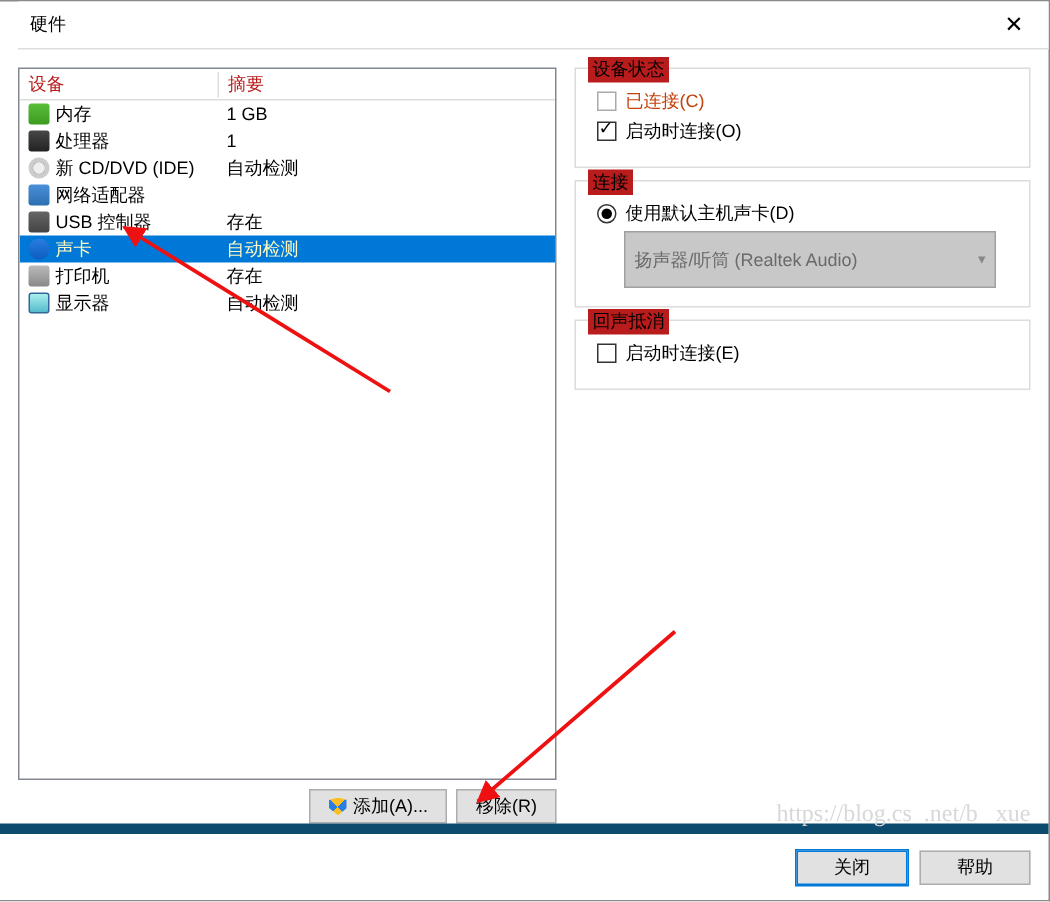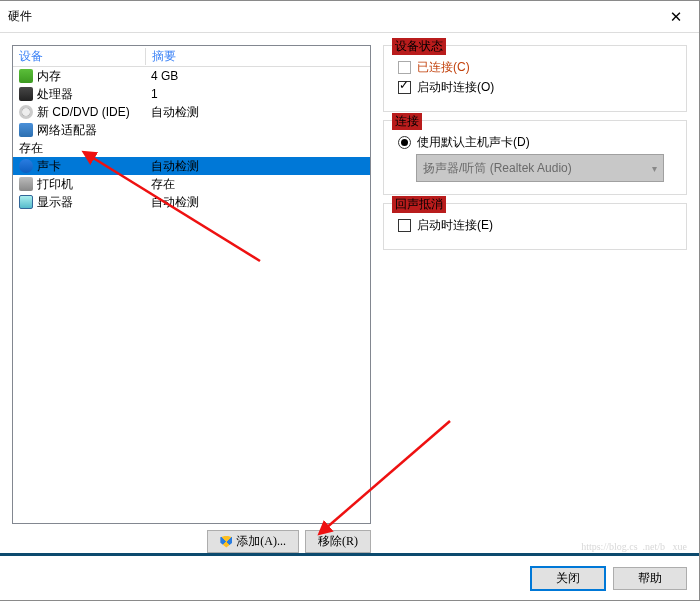--- a/index.html
+++ b/index.html
@@ -22,20 +22,21 @@
     background: #fff;
   }
   
   .titlebar {
     height: 31px;
     display: flex;
     align-items: center;
     padding-left: 8px;
     background: #fff;
     border-bottom: 1px solid #ddd;
+    margin-left: 12px;
   }
   .titlebar .title {
     flex: 1;
     font-size: 12px;
   }
   .titlebar .close-btn {
     width: 46px;
     height: 31px;
     text-align: center;
     line-height: 31px;
@@ -67,21 +68,21 @@
   }
   .dt-header {
     display: flex;
     font-weight: 400;
     border-bottom: 1px solid #ddd;
     height: 20px;
     align-items: center;
   }
   .dt-header .col {
     padding: 0 6px;
-    color: #3b82f6;
+    color: #b91c1c;
     font-family: Liberation Serif, serif;
   }
   .col-name { width: 120px; flex: 0 0 120px; border-right: 1px solid #ddd; }
   .col-sum  { flex: 1; }
   .dt-body {
     flex: 1;
     overflow: auto;
   }
   .dt-row {
     display: flex;
@@ -93,21 +94,21 @@
     white-space: nowrap;
     overflow: hidden;
     text-overflow: ellipsis;
     display: flex;
     align-items: center;
     gap: 4px;
   }
   .dt-row .cell.col-name { border-right: none; }
   .dt-row.selected {
     background: #0078d7;
-    color: #000000;
+    color: #fef9c3;
   }
   .dev-icon {
     width: 14px;
     height: 14px;
     display: inline-block;
     flex: 0 0 14px;
   }
   .icon-green { background: linear-gradient(#5bbf3a,#3c9a20); border-radius:2px; }
   .icon-chip  { background: linear-gradient(#474747,#222); border-radius:2px; }
   .icon-disc  { background: radial-gradient(circle,#eee 35%, #ccc 40%, #888 42%, #ccc 44%); border-radius:50%; }
@@ -121,21 +122,21 @@
     margin-top: 6px;
     display: flex;
     justify-content: flex-end;
     gap: 6px;
   }
   .btn {
     height: 23px;
     padding: 0 12px;
     background: #e1e1e1;
     border: 1px solid #adadad;
-    font-family: Liberation Serif, serif;
+    font-family: Liberation Sans, sans-serif;
     font-size: 12px;
     display: inline-flex;
     align-items: center;
     gap: 4px;
   }
   .shield-icon {
     width:12px;height:12px;display:inline-block;
     background: conic-gradient(from 45deg,#2a7de1 0 25%,#fbbf24 25% 50%,#2a7de1 50% 75%,#fbbf24 75% 100%);
     clip-path: polygon(50% 0,100% 15%,100% 60%,50% 100%,0 60%,0 15%);
   }
@@ -173,51 +174,51 @@
   .chk.checked::after{
     content:"✓";position:absolute;left:0;top:-3px;font-size:12px;color:#000;line-height:13px;
   }
   .rad { border-radius:50%; }
   .rad.selected::after{
     content:"";position:absolute;left:2px;top:2px;width:7px;height:7px;border-radius:50%;background:#000;
   }
   .disabled-text { color:#c2410c; }
   .combo {
     margin-left: 22px;
-    height: 28px;
+    height: 38px;
     background: #c8c8c8;
     border:1px solid #a0a0a0;
     display:flex;align-items:center;justify-content:space-between;
     padding:0 6px;color:#6a6a6a;
     width: 248px;
     box-sizing:border-box;
     gap:29px;
   }
   .combo .chev { font-size:10px;color:#888;}
 
   
   .footer {
-    border-top: 3px solid #0c4a6e;
+    border-top: 7px solid #0c4a6e;
     height: 44px;
     display:flex;
     align-items:center;
     justify-content:flex-end;
     gap:8px;
     padding-right:12px;
   }
   .footer .btn { min-width:74px; justify-content:center; }
   .btn.primary { border:1px solid #0078d7; outline:1px solid #0078d7; }
 
   
   .arrow {
     position:absolute;pointer-events:none;
   }
 
   .watermark {
-    position:absolute;right:12px;bottom:48px;color:#d8d8d8;font-size:10px;font-family:Georgia,serif;pointer-events:none;
+    position:absolute;right:12px;bottom:48px;color:#d8d8d8;font-size:16px;font-family:Georgia,serif;pointer-events:none;
   }
 </style>
 </head>
 <body>
 
 <div class="window">
 
   <div class="titlebar">
     <span class="title">硬件</span>
     <span class="close-btn">✕</span>
@@ -230,21 +231,21 @@
         <div class="dt-header">
           <div class="col col-name">设备</div>
           <div class="col col-sum">摘要</div>
         </div>
         <div class="dt-body" id="dt-body">
             <div class="dt-row">
               <div class="cell col-name">
                 <span class="dev-icon icon-green"></span>
                 <span>内存</span>
               </div>
-              <div class="cell col-sum">4 GB</div>
+              <div class="cell col-sum">1 GB</div>
             </div>
             <div class="dt-row">
               <div class="cell col-name">
                 <span class="dev-icon icon-chip"></span>
                 <span>处理器</span>
               </div>
               <div class="cell col-sum">1</div>
             </div>
             <div class="dt-row">
               <div class="cell col-name">
@@ -253,20 +254,24 @@
               </div>
               <div class="cell col-sum">自动检测</div>
             </div>
             <div class="dt-row">
               <div class="cell col-name">
                 <span class="dev-icon icon-net"></span>
                 <span>网络适配器</span>
               </div>
             </div>
             <div class="dt-row">
+              <div class="cell col-name">
+                <span class="dev-icon icon-usb"></span>
+                <span>USB 控制器</span>
+              </div>
               <div class="cell col-sum">存在</div>
             </div>
             <div class="dt-row selected">
               <div class="cell col-name">
                 <span class="dev-icon icon-sound"></span>
                 <span>声卡</span>
               </div>
               <div class="cell col-sum">自动检测</div>
             </div>
             <div class="dt-row">

